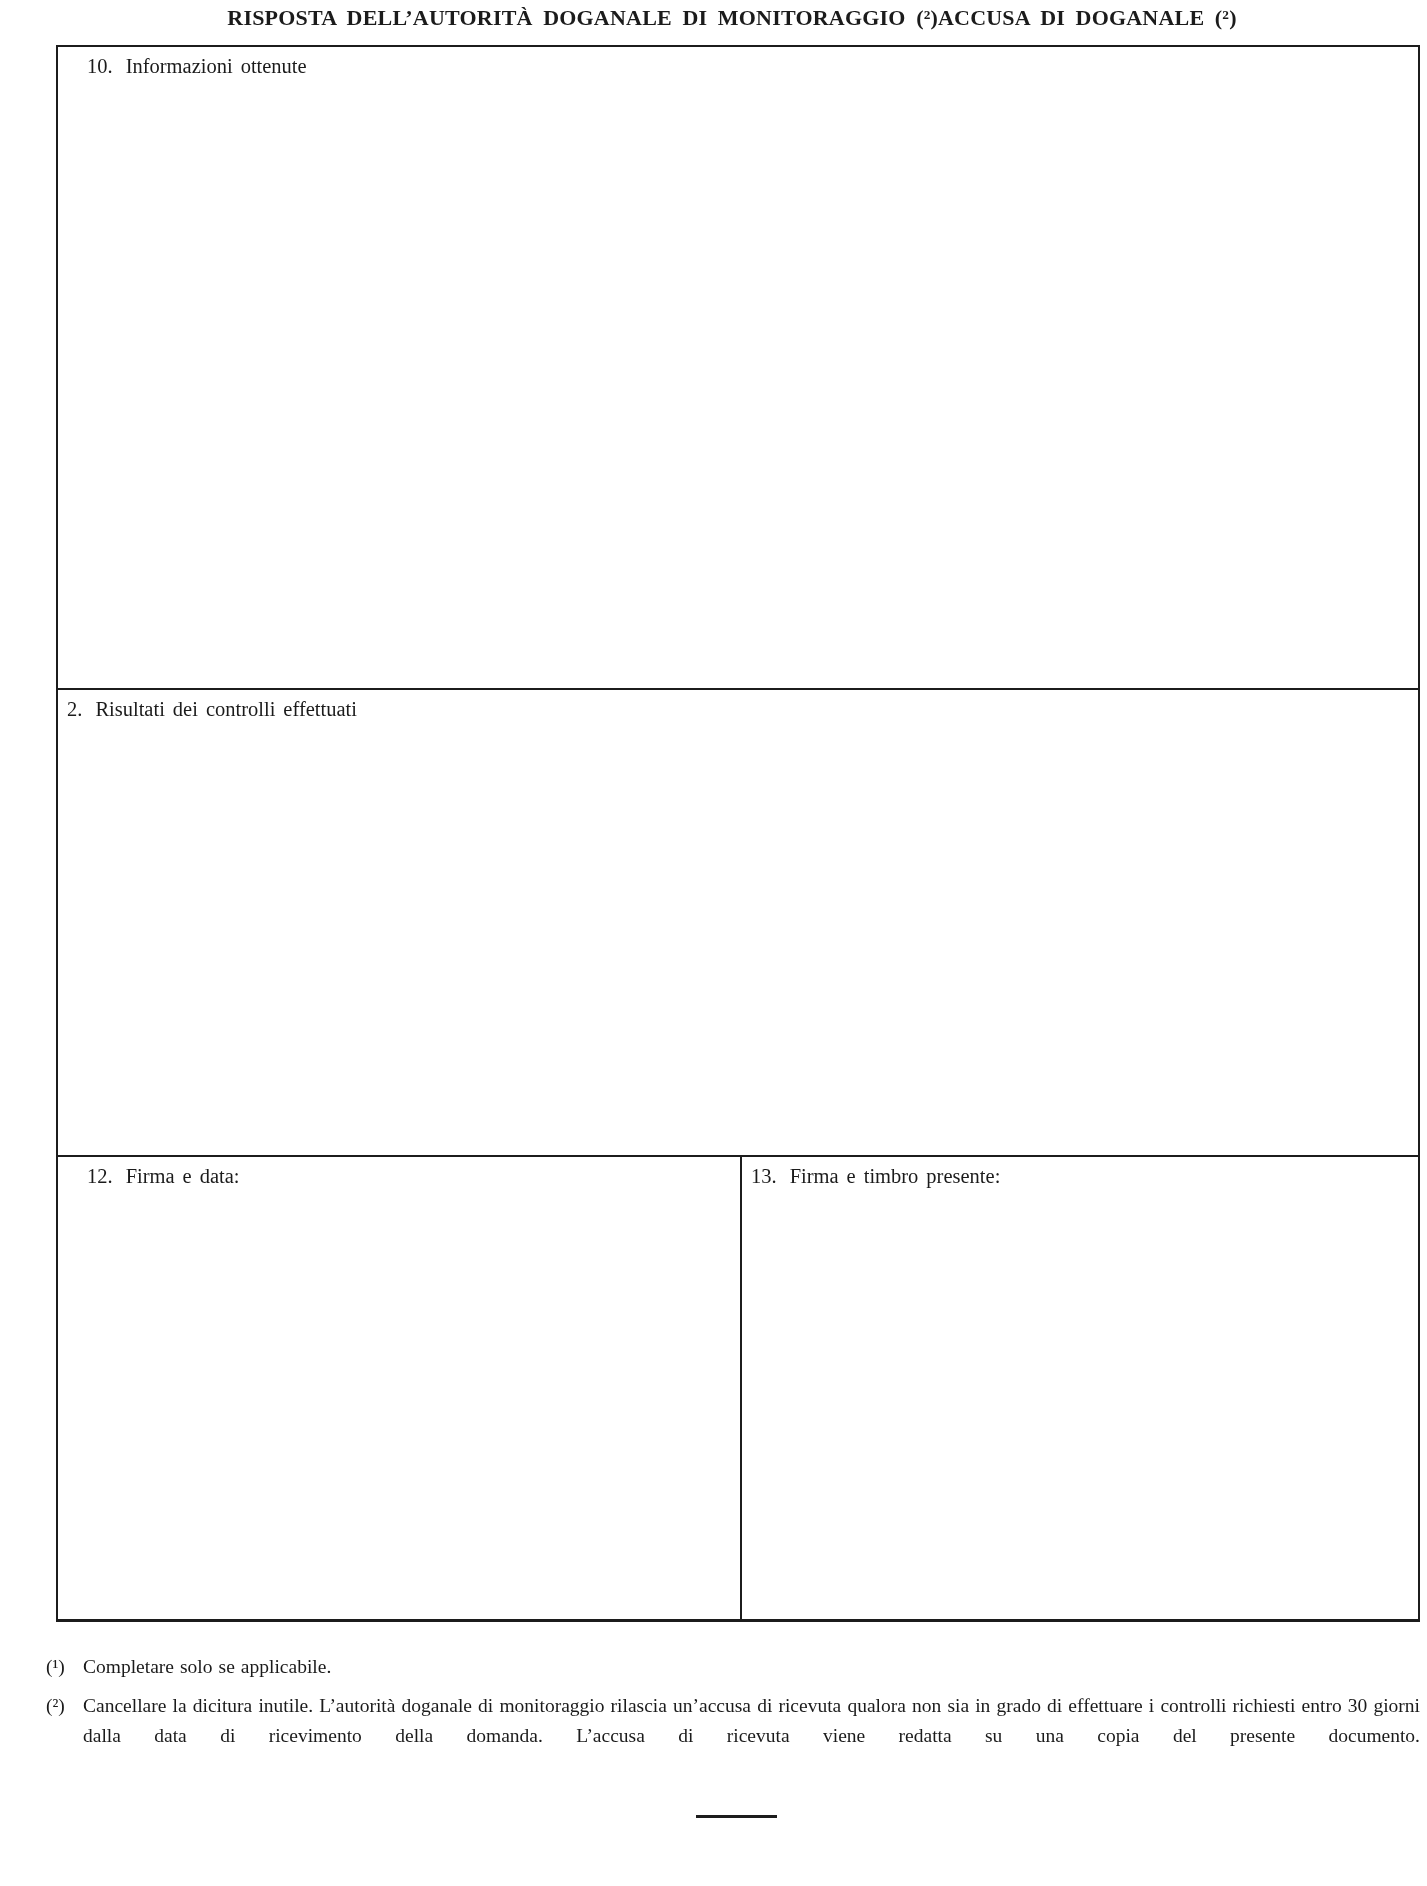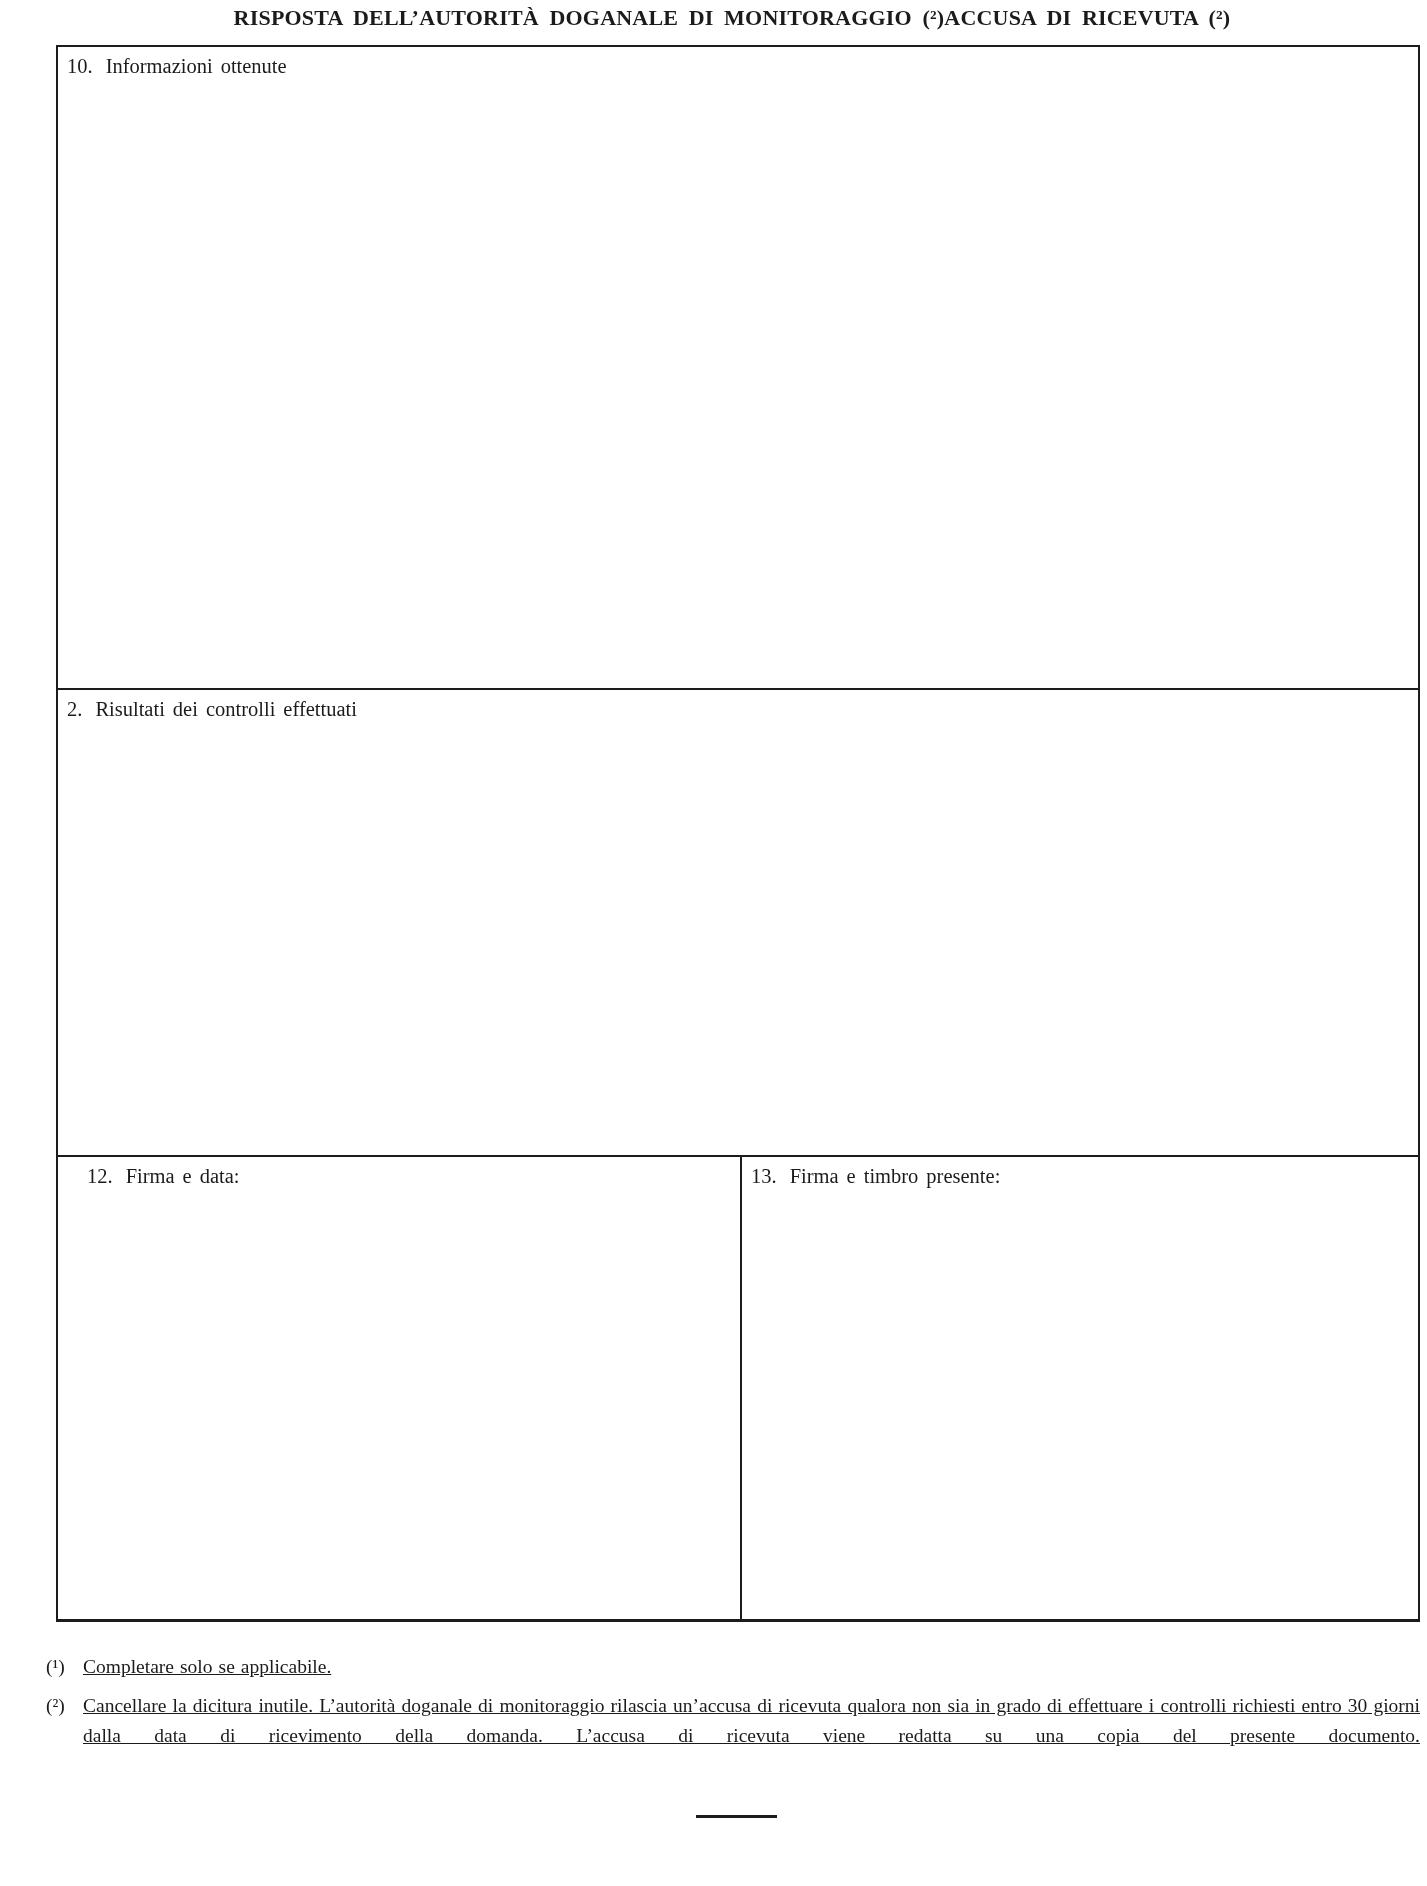--- a/index.html
+++ b/index.html
@@ -39,21 +39,21 @@
     top: 45px;
     width: 1364px;
     height: 1577px;
     border: 2px solid #1c1c1c;
     border-bottom-width: 3px;
     display: flex;
     flex-direction: column;
     background: #ffffff;
   }
   .frow { width: 100%; }
-  .row-10 { height: 643px; border-bottom: 2px solid #1c1c1c; }
+  .row-10 { height: 643px; border-bottom: 2px solid #1c1c1c; padding-left: 20px; }
   .row-11 { height: 467px; border-bottom: 2px solid #1c1c1c; }
   .row-1213 { flex: 1; display: flex; }
   .cell-12 { width: 684px; border-right: 2px solid #1c1c1c; padding-left: 20px; }
   .cell-13 { flex: 1; }
 
   .box-label {
     padding: 8px 10px 0 9px;
     font-size: 20.5px;
     word-spacing: 0.14em;
     display: flex;
@@ -67,21 +67,21 @@
     left: 46px;
     top: 1652px;
     width: 1374px;
     font-size: 19.5px;
     line-height: 30px;
     color: #1b1b1b;
   }
   .fn { display: flex; align-items: flex-start; }
   .fn + .fn { margin-top: 9px; }
   .fn-marker { flex: none; width: 37px; }
-  .fn-text { flex: 1; word-spacing: 0.06em; text-decoration: underline; }
+  .fn-text { flex: 1; word-spacing: 0.06em; }
   .fn-just .fn-text {
     text-align: justify;
     text-align-last: justify;
   }
 
   
   .end-rule {
     position: absolute;
     left: 696px;
     top: 1815px;
@@ -90,21 +90,21 @@
     background: #1c1c1c;
   }
 </style>
 </head>
 <body>
 
 <div class="page">
 
   <div class="header">
     <div class="htitle">RISPOSTA DELL’AUTORITÀ DOGANALE DI MONITORAGGIO (²)</div>
-    <div class="htitle">ACCUSA DI RICEVUTA (²)</div>
+    <div class="htitle">ACCUSA DI DOGANALE (²)</div>
   </div>
 
   <div class="ftable">
 
     <div class="frow row-10">
       <div class="box-label">
         <span class="box-num">10.</span>
         <span class="box-text">Informazioni ottenute</span>
       </div>
       <div class="box-space"></div>

